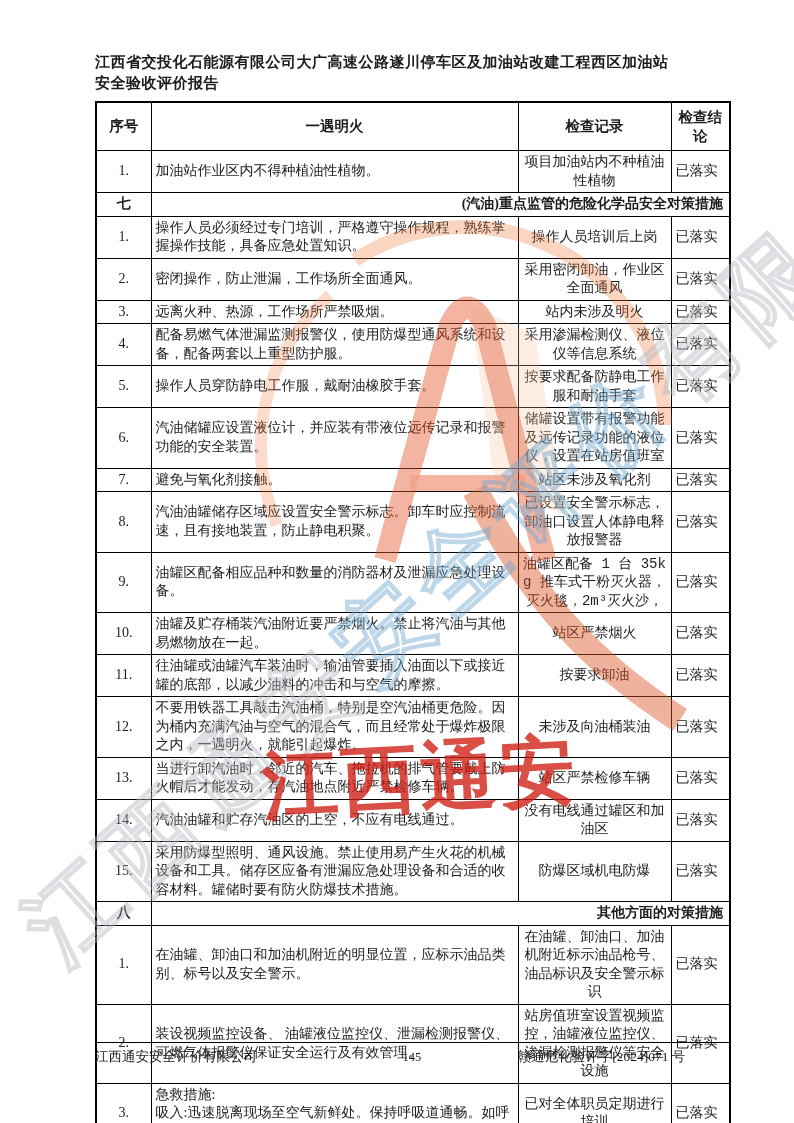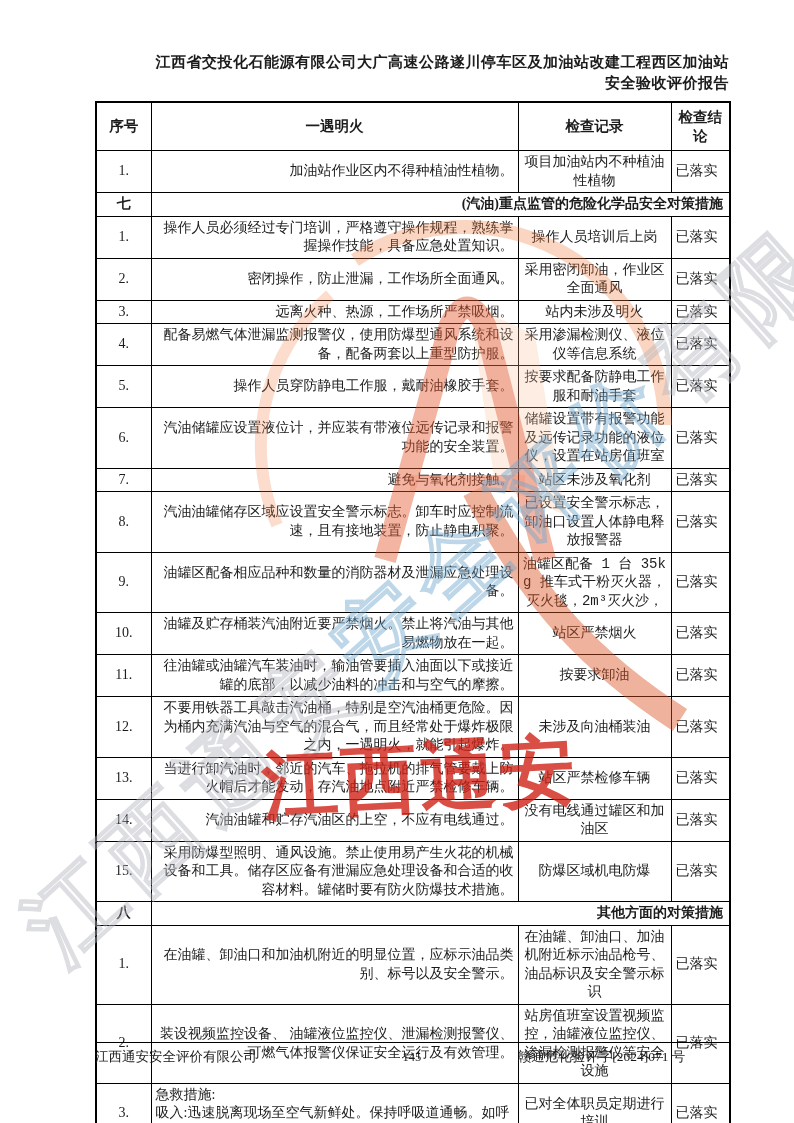--- a/index.html
+++ b/index.html
@@ -8,40 +8,40 @@
     width:794px;height:1123px;
     background:#ffffff;
     overflow:hidden;
     font-family:"Liberation Serif","DejaVu Serif",serif;
     color:#1c1c1c;
   }
   .content{
     position:absolute;left:95px;top:52px;width:634px;
   }
   .doc-title{
-    text-align:right;font-size:15px;font-weight:600;line-height:21px;
+    text-align:left;font-size:15px;font-weight:600;line-height:21px;
     letter-spacing:0.5px;
   }
   table.insp{
     margin-top:7px;
     width:634px;border-collapse:collapse;table-layout:fixed;
     border:2px solid #000;
   }
   table.insp th, table.insp td{
     border:1px solid #000;
     padding:2px 4px;
     vertical-align:middle;
     font-size:14px;line-height:18.5px;
     word-break:break-all;
   }
   table.insp th{
     font-weight:700;text-align:center;font-size:14.5px;padding:5px 2px;
   }
   td.c-no{text-align:center;}
-  td.c-content{text-align:right;white-space:pre-line;padding:2px 6px;}
+  td.c-content{text-align:left;white-space:pre-line;padding:2px 6px;}
   td.c-content.left{text-align:left;}
   td.c-record{text-align:center;padding:2px 3px;font-family:Liberation Mono, monospace;}
   td.c-result{text-align:left;}
   tr.section td{font-weight:700;text-align:right;padding:2px 6px;}
   tr.section td.c-no{text-align:center;}
   .footer{
     position:absolute;left:95px;top:1042px;width:634px;
     border-top:1.5px solid #000;
     padding-top:5px;
     display:flex;align-items:baseline;

